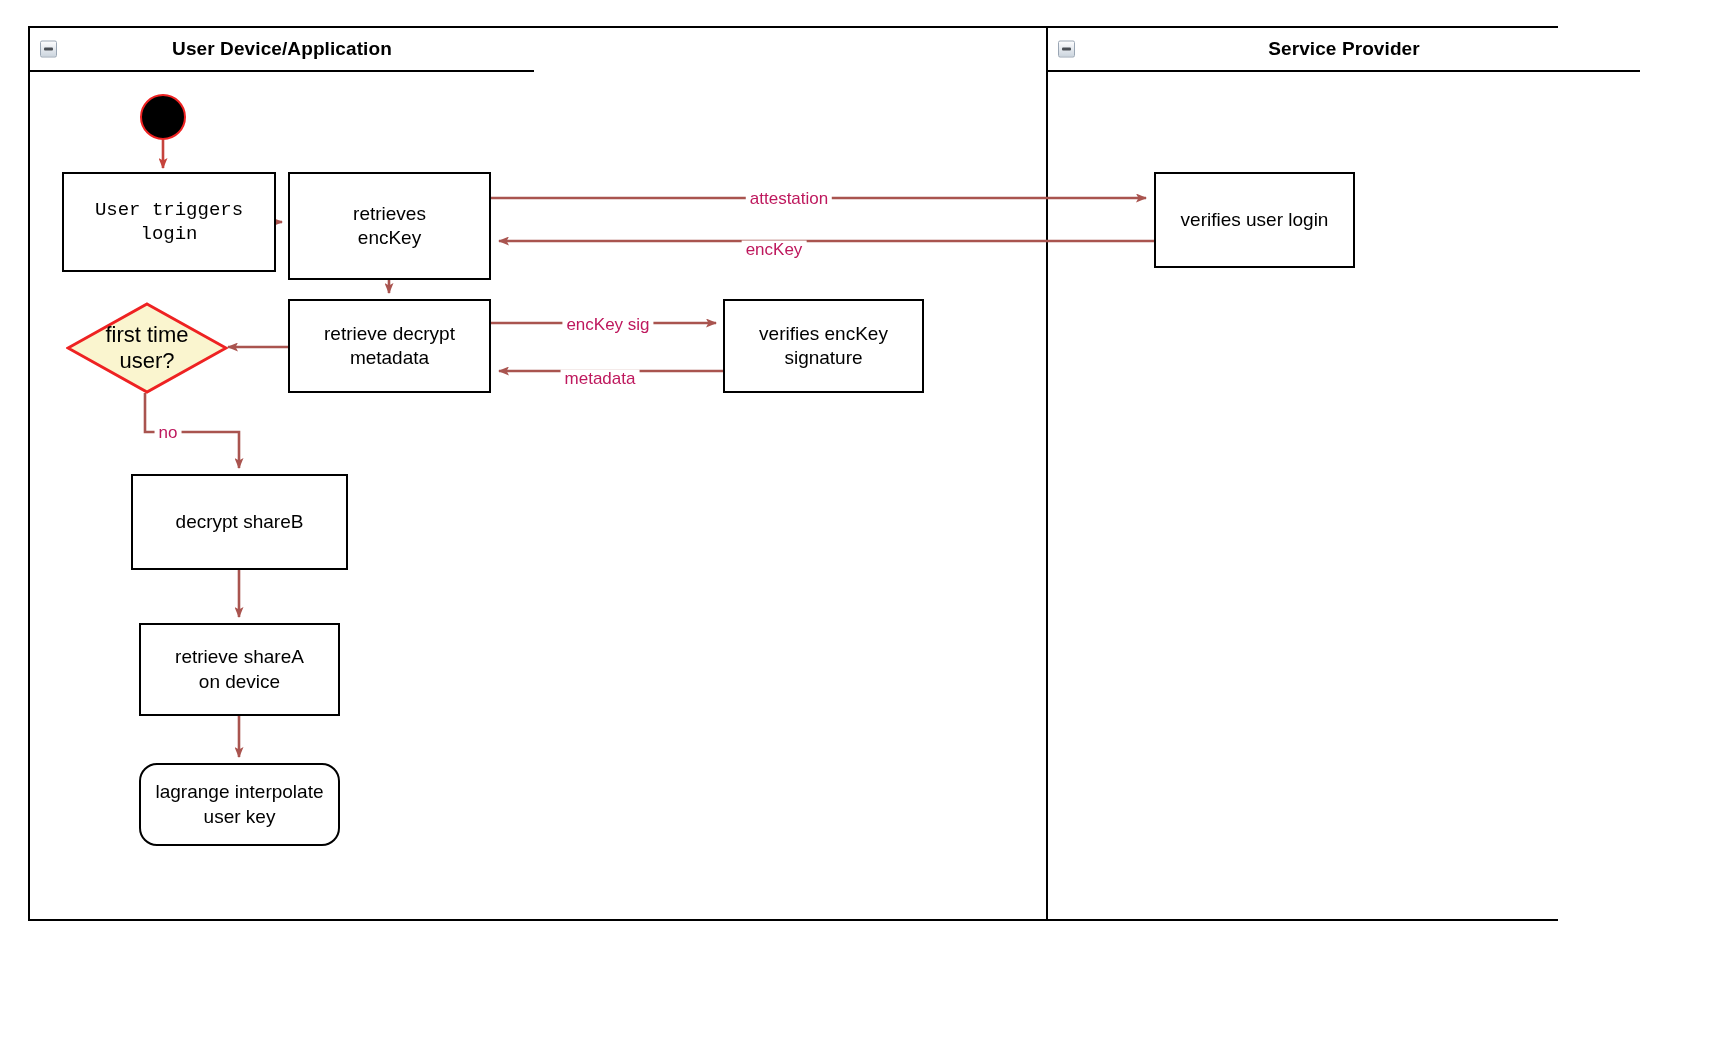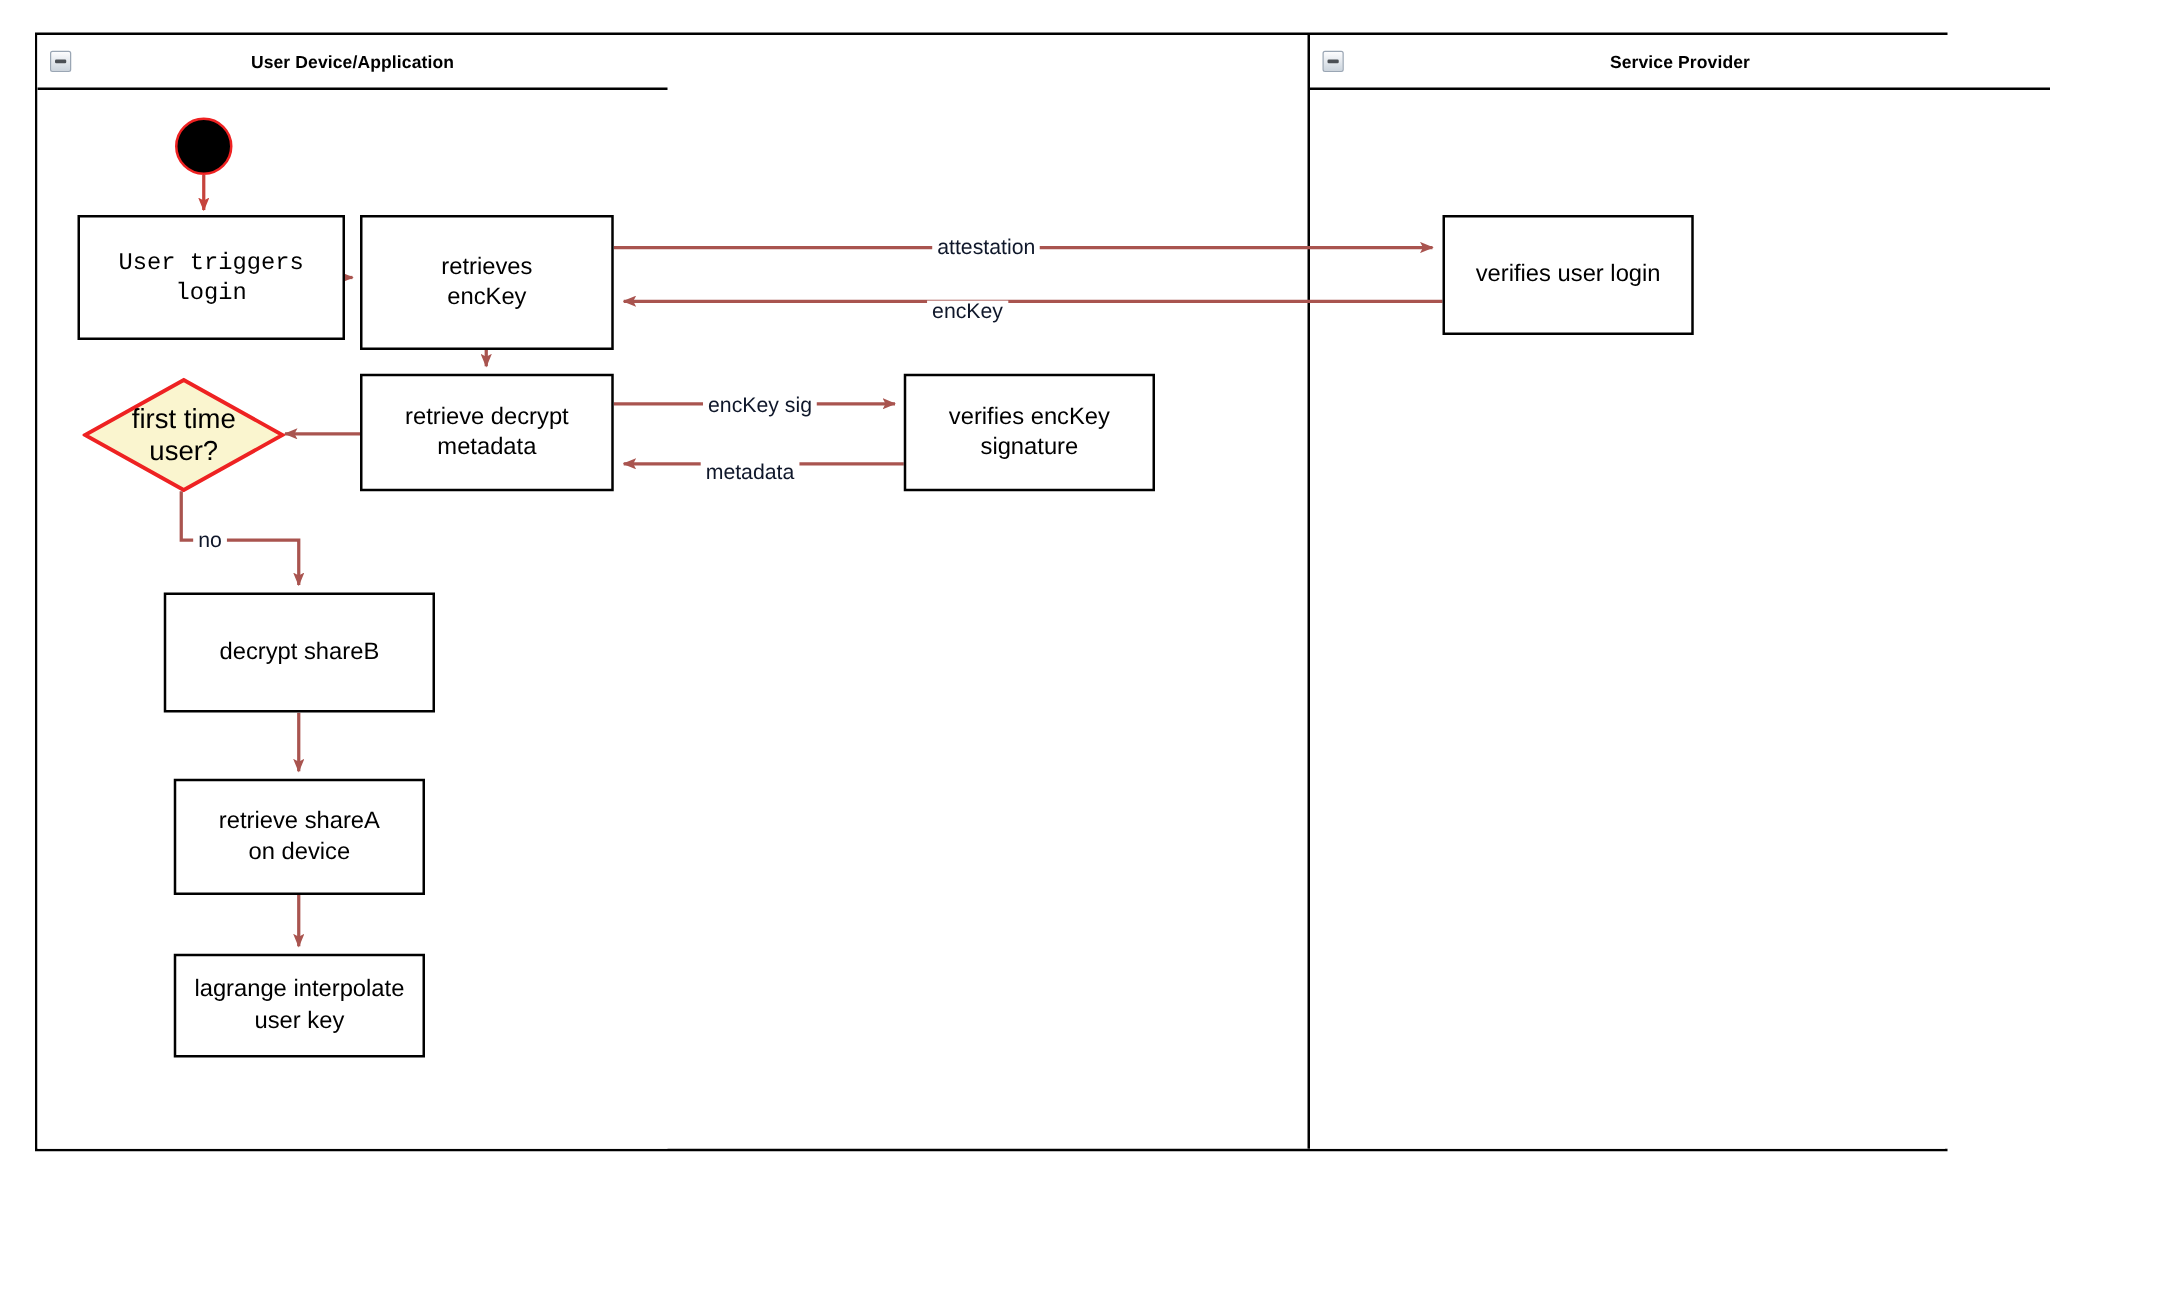--- a/index.html
+++ b/index.html
@@ -40,21 +40,21 @@
     position: relative;
     height: 44px;
     border-bottom: 2px solid #000000;
     box-sizing: border-box;
     display: flex;
     align-items: center;
     justify-content: center;
     background: #ffffff;
   }
   .lane-title {
-    font-size: 14px;
+    font-size: 19px;
     font-weight: bold;
     color: #000000;
     letter-spacing: 0.1px;
   }
   
   .collapse-box {
     position: absolute;
     left: 10px;
     top: 50%;
     transform: translateY(-50%);
@@ -128,21 +128,21 @@
   #edges {
     position: absolute;
     left: 0; top: 0;
     width: 1732px;
     height: 1038px;
     pointer-events: none;
   }
   .edge-label {
     position: absolute;
     font-size: 17px;
-    color: #0f172a;
+    color: #be185d;
     background: #ffffff;
     padding: 0 4px;
     white-space: nowrap;
     transform: translate(-50%, -50%);
     line-height: 1;
   }
 </style>
 </head>
 <body>
 
@@ -240,21 +240,21 @@
     <span>decrypt shareB</span>
   </div>
 
   <div class="node proc" style="left:139px; top:623px; width:201px; height:93px;
        flex-direction:column;text-align:center;">
     <span>retrieve shareA</span>
     <span>on device</span>
   </div>
 
   <div class="node proc" style="left:139px; top:763px; width:201px; height:83px;
-       flex-direction:column;">
+       flex-direction:column;border-radius:18px;">
     <span>lagrange interpolate</span>
     <span>user key</span>
   </div>
 
   <div class="node proc" style="left:723px; top:299px; width:201px; height:94px;
        flex-direction:column;">
     <span>verifies encKey</span>
     <span>signature</span>
   </div>
 

